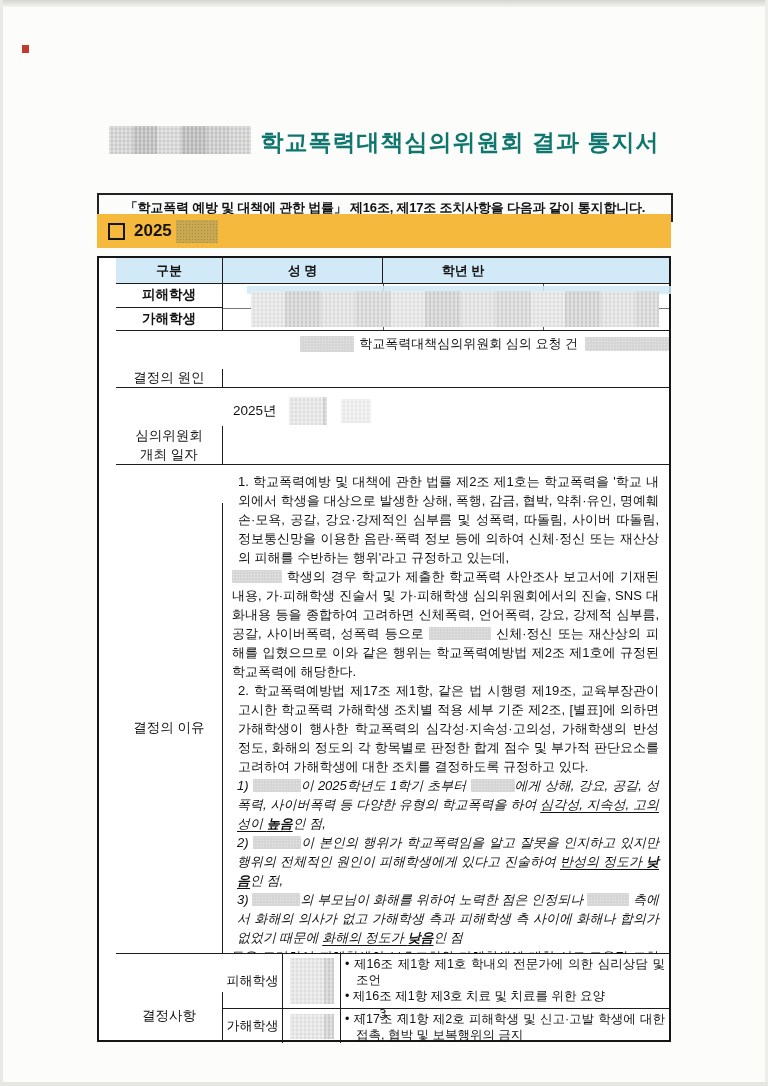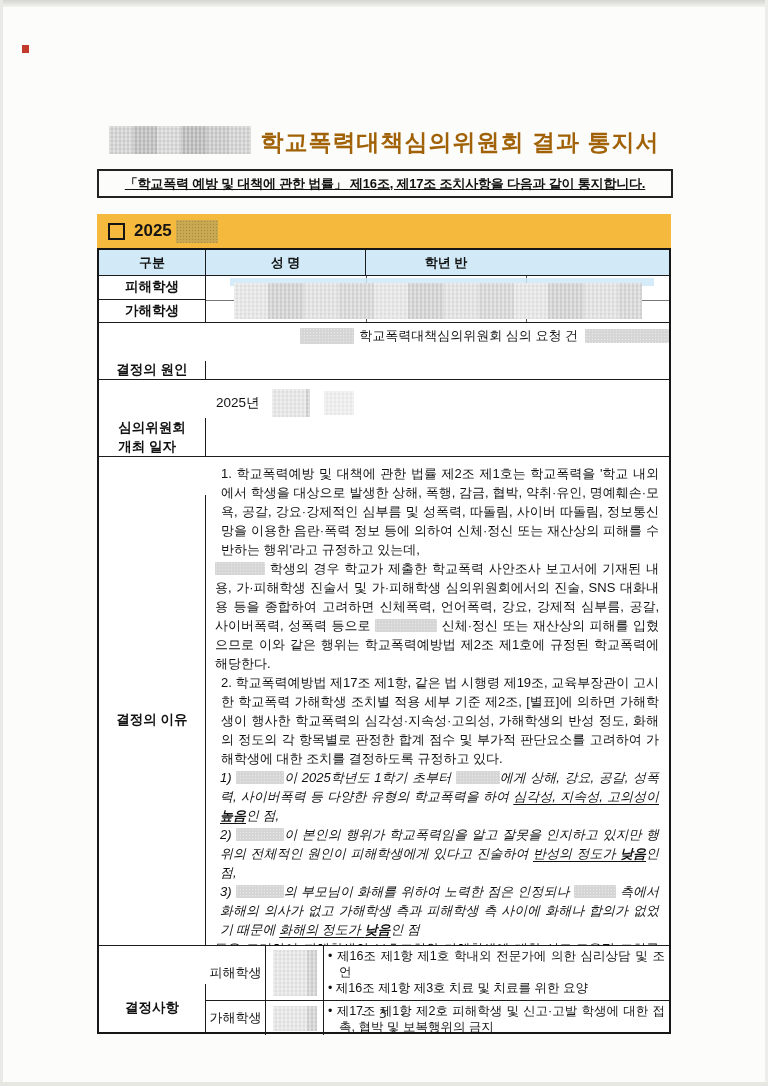--- a/index.html
+++ b/index.html
@@ -40,40 +40,40 @@
   .redact-yellow{
     display:inline-block;width:42px;height:23px;margin-left:4px;vertical-align:-5px;
     background:#c8a850;
     background-image:radial-gradient(rgba(0,0,0,.18) 22%, transparent 24%);
     background-size:3px 3px;
   }
 
   
   .title-row{position:absolute;left:0;top:126px;width:768px;text-align:center;white-space:nowrap;}
   .title-redact{display:inline-block;width:142px;height:28px;vertical-align:-4px;margin-right:10px;}
-  .title-text{display:inline;font-size:23px;font-weight:bold;letter-spacing:1px;color:#a16207;}
-
-  
-  .notice{position:absolute;left:97px;top:169px;width:572px;height:25px;
-    border:2px solid #222;display:flex;align-items:center;justify-content:center;text-decoration:underline;}
+  .title-text{display:inline;font-size:23px;font-weight:bold;letter-spacing:1px;color:#0f766e;}
+
+  
+  .notice{position:absolute;left:97px;top:193px;width:572px;height:25px;
+    border:2px solid #222;display:flex;align-items:center;justify-content:center;}
   .notice span{font-size:13px;font-weight:bold;letter-spacing:-0.2px;}
 
   
   .case-bar{position:absolute;left:97px;top:214px;width:574px;height:34px;
     background:#f5b93e;display:flex;align-items:center;box-sizing:border-box;padding-left:11px;}
   .case-box{width:13px;height:13px;border:2px solid #151515;background:transparent;}
   .case-year{font-size:17px;font-weight:bold;margin-left:9px;color:#141414;}
 
   
-  .table{position:absolute;left:97px;top:248px;width:574px;border:2px solid #161616;
-    box-sizing:border-box;background:#fff;}
+  .table{position:absolute;left:97px;top:256px;width:574px;border:2px solid #161616;
+    box-sizing:border-box;background:#fff;padding-left:17px;}
   .trow{display:grid;grid-template-columns:107px 1fr;border-bottom:1px solid #1c1c1c;}
   .trow:last-child{border-bottom:none;}
   .lbl{border-right:1px solid #1c1c1c;display:flex;align-items:center;justify-content:center;
-    font-weight:bold;font-size:13.5px;background:#fff;margin-top:38px;}
+    font-weight:normal;font-size:13.5px;text-align:center;background:#fff;margin-top:38px;}
   
   .thead{display:grid;grid-template-columns:107px 160px 160px 1fr;background:#d2eaf7;
     border-bottom:1px solid #1c1c1c;height:25px;}
   .thead div{display:flex;align-items:center;justify-content:center;
     font-size:13px;font-weight:bold;border-right:1px solid #1c1c1c;}
   .thead div:last-child{border-right:none;}
   
   .students{display:grid;grid-template-columns:107px 1fr;border-bottom:1px solid #1c1c1c;height:46px;}
   .students .labels{border-right:1px solid #1c1c1c;display:flex;flex-direction:column;}
   .students .labels div{flex:1;display:flex;align-items:center;justify-content:center;

